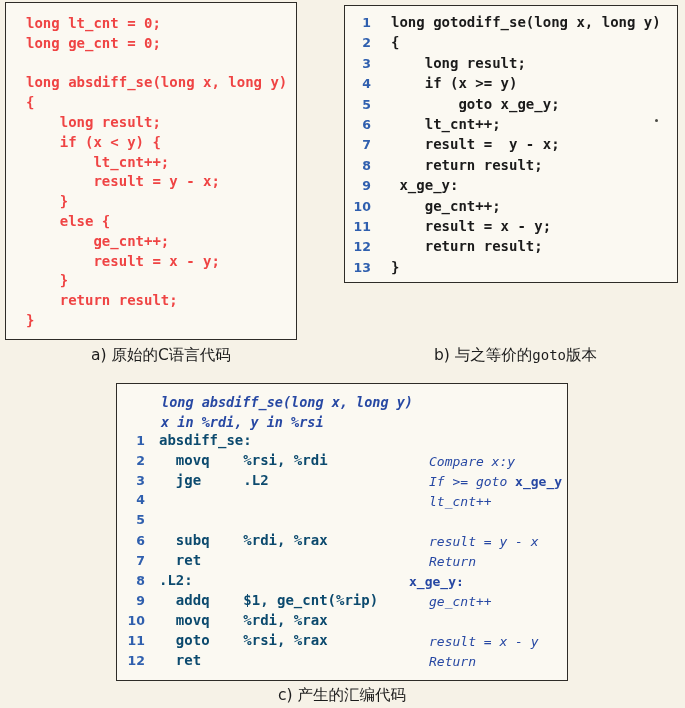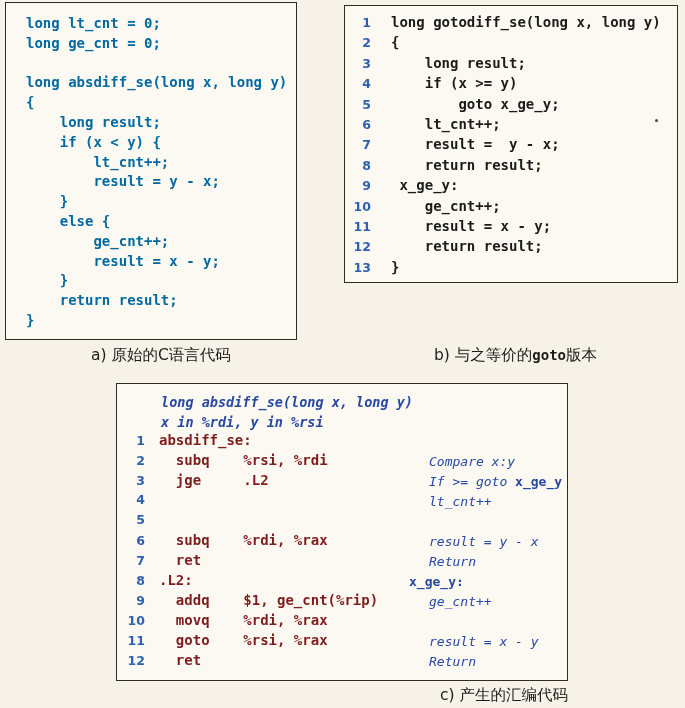--- a/index.html
+++ b/index.html
@@ -15,21 +15,21 @@
     background:#fbf9f2;
     border:1.5px solid #2e2c28;
     box-sizing:border-box;
   }
   
   #panel-a{left:5px;top:2px;width:292px;height:338px;}
   #panel-a-code{
     margin:0;padding:11px 0 0 20px;
     font-family:"DejaVu Sans Mono",monospace;
     font-size:14px;line-height:19.8px;
-    font-weight:600;color:#0369a1;
+    font-weight:600;color:#ef4444;
     white-space:pre;
   }
   
   #panel-b{left:344px;top:5px;width:334px;height:278px;}
   #panel-b-rows{padding-top:8px;}
   .b-row{height:20.4px;display:flex;align-items:baseline;}
   .lnum{
     display:inline-block;width:26px;
     text-align:right;flex:0 0 26px;
     font-family:"DejaVu Sans",sans-serif;
@@ -49,43 +49,42 @@
   }
   
   .caption{
     position:absolute;
     font-size:15.5px;color:#1c1c1c;
     font-family:"DejaVu Sans",sans-serif;
     white-space:nowrap;
   }
   #caption-a{left:91px;top:345px;}
   #caption-b{left:434px;top:345px;}
-  #caption-c{left:116px;top:685px;width:452px;text-align:right;}
+  #caption-c{left:116px;top:685px;width:452px;text-align:center;}
   .caption .mono{
     font-family:"DejaVu Sans Mono",monospace;
     font-size:14px;
-    font-weight:bold;
   }
   
   #panel-c{left:116px;top:383px;width:452px;height:298px;}
   #panel-c-inner{padding-top:8px;position:relative;}
   .c-header{
     height:20px;line-height:20px;
     padding-left:44px;
     font-family:"DejaVu Sans Mono",monospace;
     font-style:italic;font-weight:600;
     font-size:13.5px;color:#2748a3;
     white-space:pre;
   }
   .c-row{height:20px;position:relative;display:flex;align-items:baseline;}
   .c-row .lnum{width:28px;flex:0 0 28px;}
   .ccode{
     margin-left:14px;
     font-family:"DejaVu Sans Mono",monospace;
-    font-size:14px;font-weight:600;color:#7f1d1d;
+    font-size:14px;font-weight:600;color:#0c4a6e;
     white-space:pre;
     text-align:right;
   }
   .comment{
     position:absolute;left:312px;top:0;
     font-family:"DejaVu Sans Mono",monospace;
     font-size:13px;line-height:20px;
     color:#2748a3;white-space:pre;
   }
   .comment.shift{left:292px;}
@@ -183,21 +182,21 @@
   <div id="panel-c-inner">
     <div class="c-header">long absdiff_se(long x, long y)</div>
     <div class="c-header">x in %rdi, y in %rsi</div>
     <div id="panel-c-rows">
         <div class="c-row">
           <span class="lnum">1</span>
           <span class="ccode">absdiff_se:</span>
         </div>
         <div class="c-row">
           <span class="lnum">2</span>
-          <span class="ccode">  subq    %rsi, %rdi</span>
+          <span class="ccode">  movq    %rsi, %rdi</span>
           <span class="comment"><span class="it">Compare x:y</span></span>
         </div>
         <div class="c-row">
           <span class="lnum">3</span>
           <span class="ccode">  jge     .L2</span>
           <span class="comment"><span class="it">If &gt;= goto </span><span class="cd">x_ge_y</span></span>
         </div>
         <div class="c-row">
           <span class="lnum">4</span>
           <span class="comment"><span class="it">lt_cnt++</span></span>

